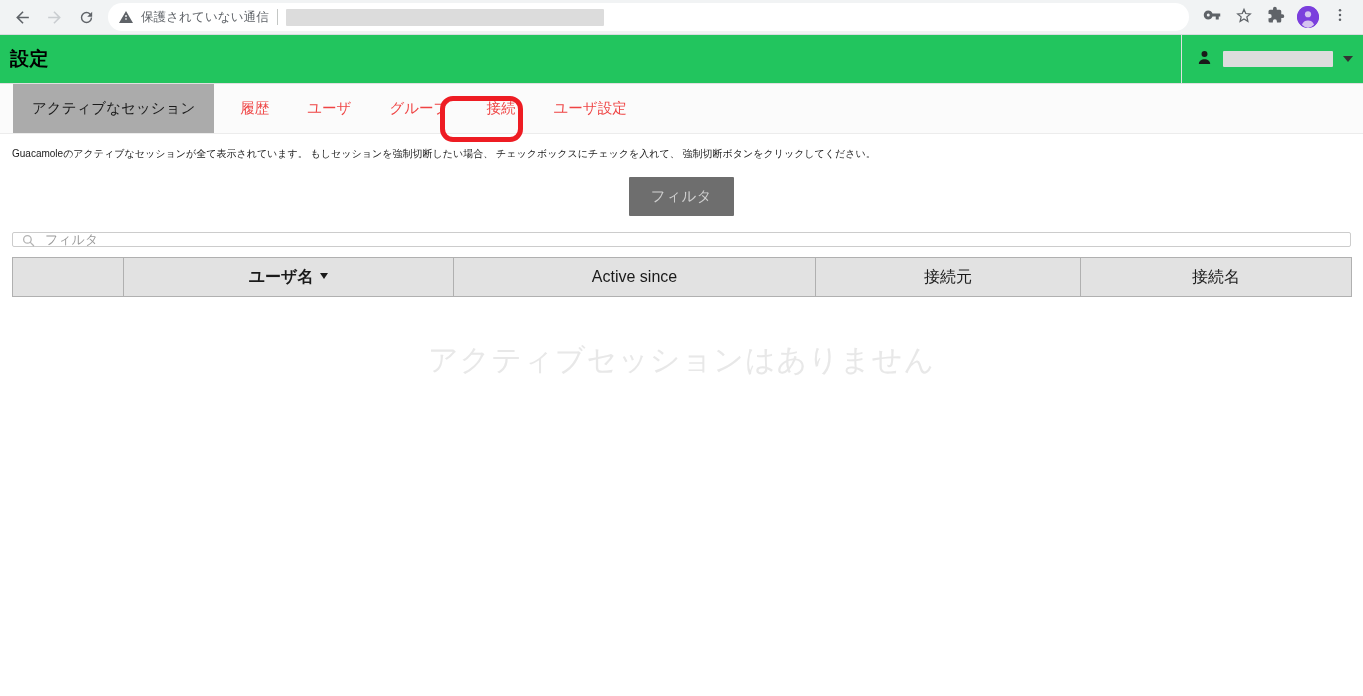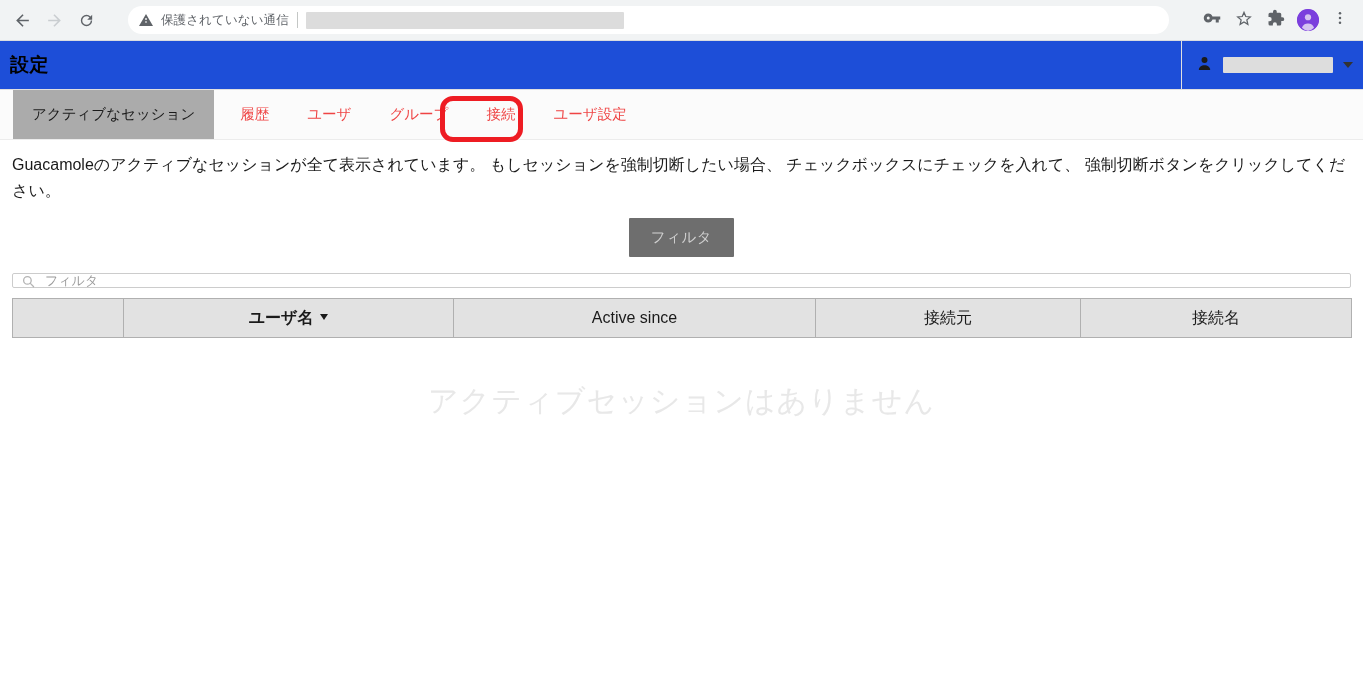--- a/index.html
+++ b/index.html
@@ -12,27 +12,26 @@
     height: 696px;
     background: #ffffff;
     font-family: "Liberation Sans", "DejaVu Sans", sans-serif;
     overflow: hidden;
     -webkit-font-smoothing: antialiased;
   }
 
   
   .browser-chrome {
     position: relative;
-    height: 41px;
+    height: 35px;
     background: #f1f3f4;
     border-bottom: 1px solid #dadce0;
     display: flex;
     align-items: center;
     box-sizing: border-box;
-    gap: 20px;
   }
   .nav-buttons {
     display: flex;
     align-items: center;
     padding-left: 6px;
   }
   .nav-btn {
     width: 32px;
     height: 32px;
     display: flex;
@@ -106,21 +105,21 @@
     display: flex;
     align-items: flex-end;
     justify-content: center;
     overflow: hidden;
   }
 
   
   .app-header {
     position: relative;
     height: 49px;
-    background: #1d4ed8;
+    background: #22c55e;
     border-bottom: 1px solid #e0e0e0;
     display: flex;
     align-items: center;
     box-sizing: border-box;
   }
   .app-title {
     font-size: 19px;
     font-weight: bold;
     color: #000000;
     padding-left: 10px;
@@ -190,21 +189,21 @@
     box-sizing: border-box;
     pointer-events: none;
     z-index: 20;
   }
 
   
   .content {
     padding: 0 12px;
   }
   .desc {
-    font-size: 16px;
+    font-size: 10px;
     line-height: 1.6;
     color: #1a1a1a;
     padding: 12px 0 6px 0;
     max-width: 1342px;
   }
   .btn-row {
     display: flex;
     justify-content: center;
     padding: 9px 0 16px 0;
   }

